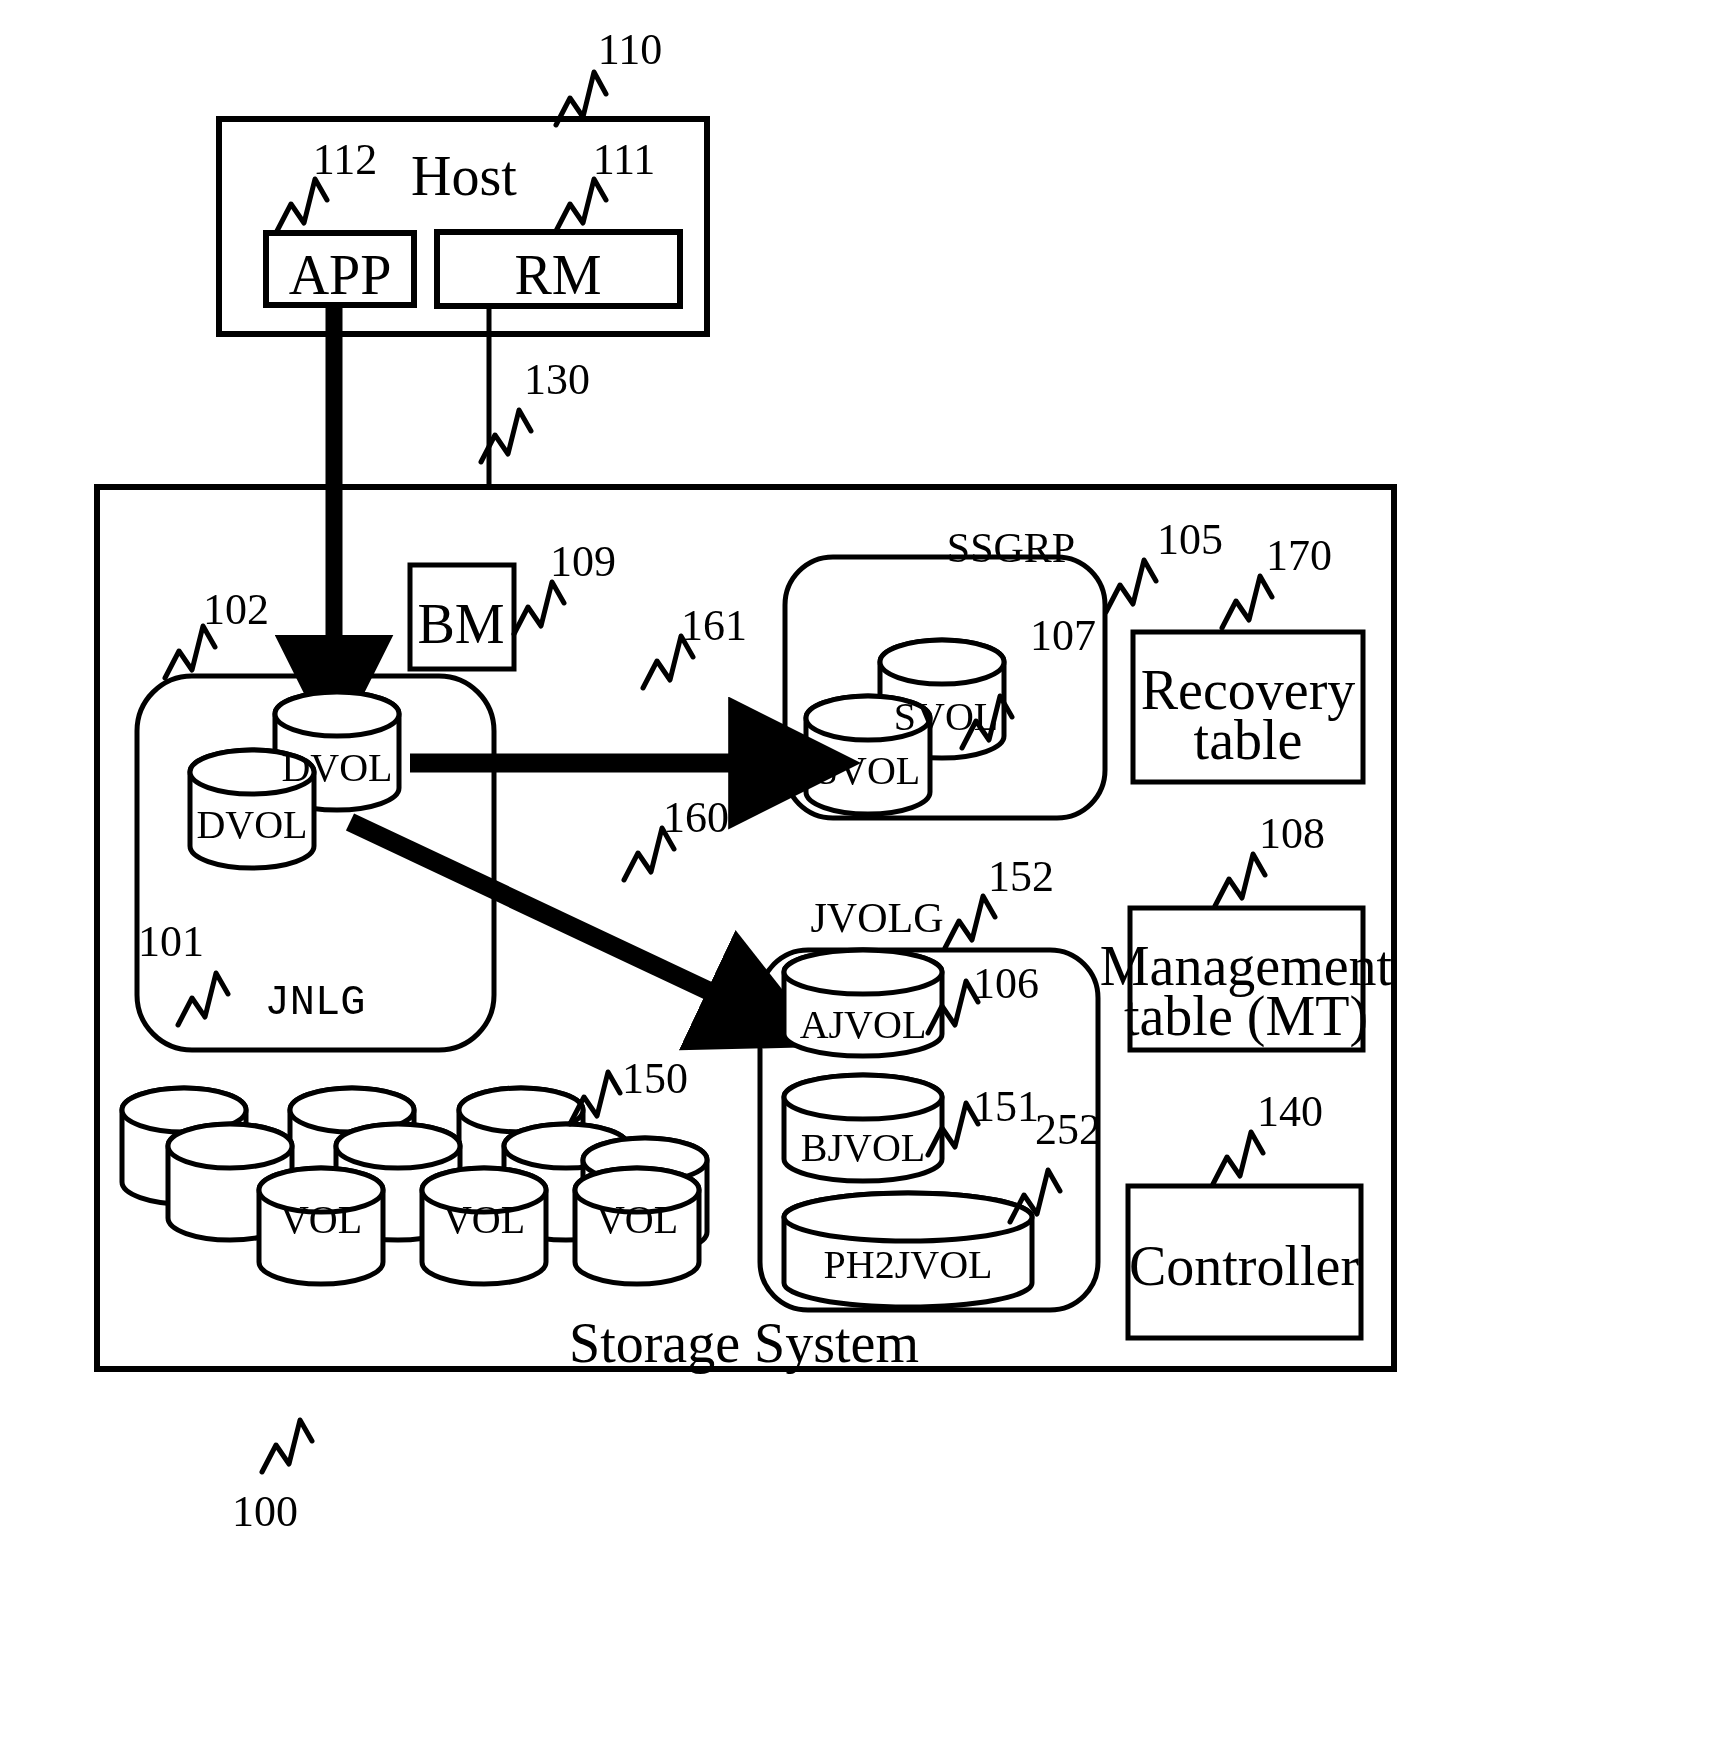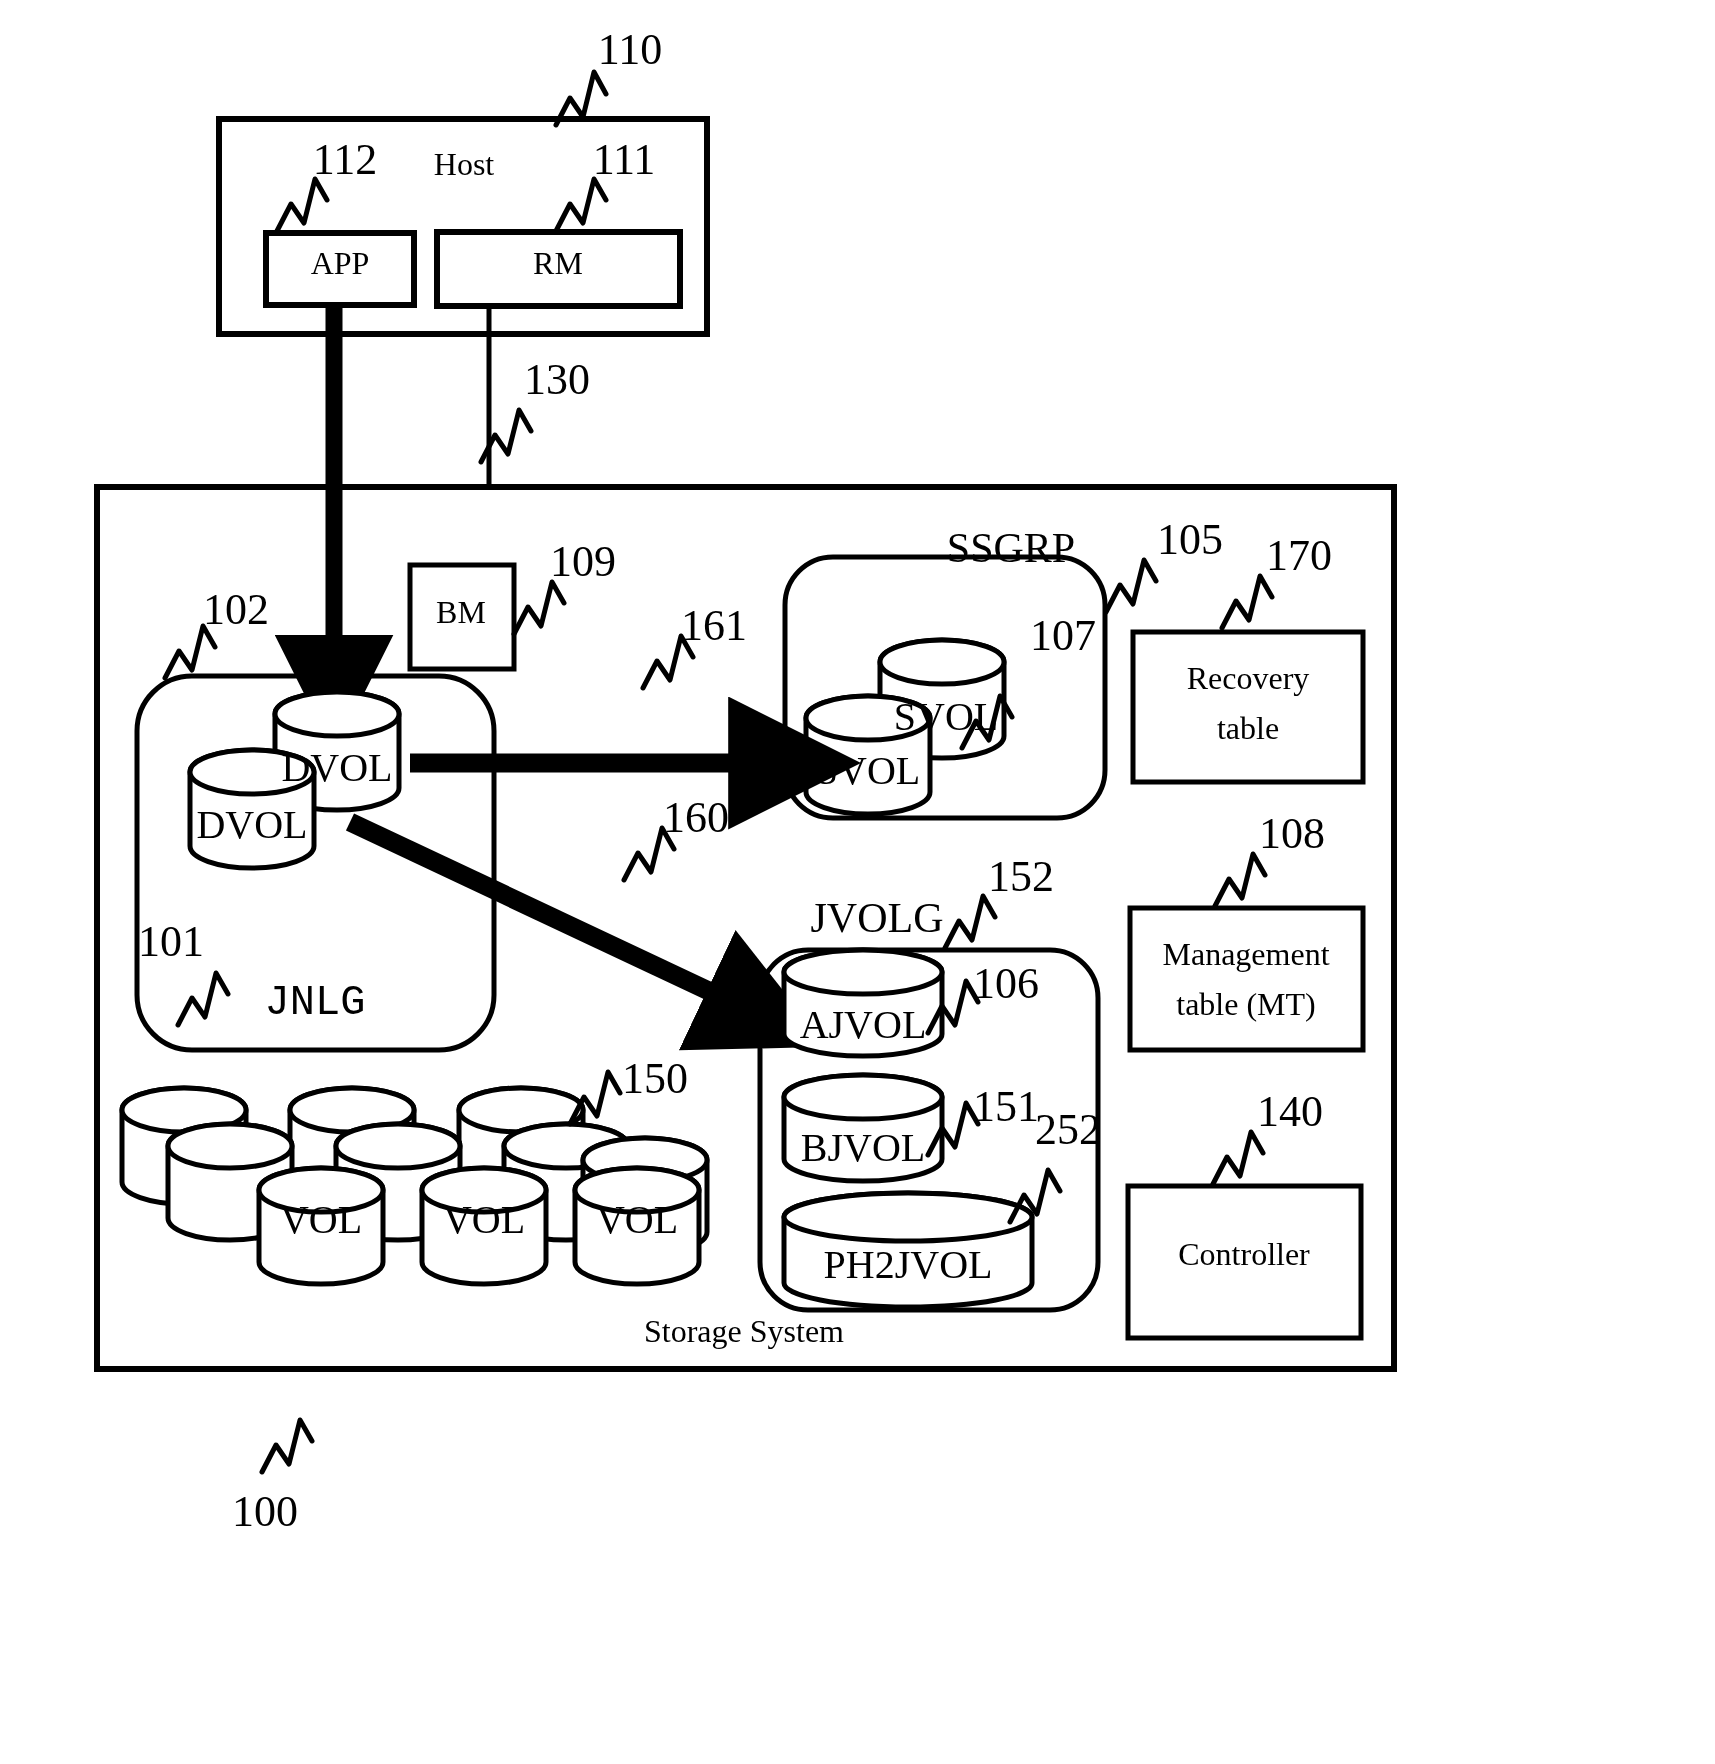--- a/index.html
+++ b/index.html
@@ -2,21 +2,21 @@
 <html><head>
 <meta charset="utf-8">
 <style>
   html,body{margin:0;padding:0;background:#ffffff;}
   body{width:1715px;height:1764px;position:relative;overflow:hidden;
        font-family:"Liberation Serif","DejaVu Serif",serif;color:#000;}
   #stage{position:absolute;left:0;top:0;width:1715px;height:1416px;}
   .svg-layer{position:absolute;left:0;top:0;width:1715px;height:1764px;}
   .lbl{position:absolute;white-space:nowrap;line-height:1;}
   .refnum{font-size:44px;}
-  .boxtxt{font-size:32px;}
+  .boxtxt{font-size:56px;}
   .cyltxt{font-size:40px;}
   .grouptxt{font-size:42px;}
   .steptxt{font-size:42px;}
   .ctr{transform:translateX(-50%);}
 </style>
 </head>
 <body>
 
 <div id="stage">
 

